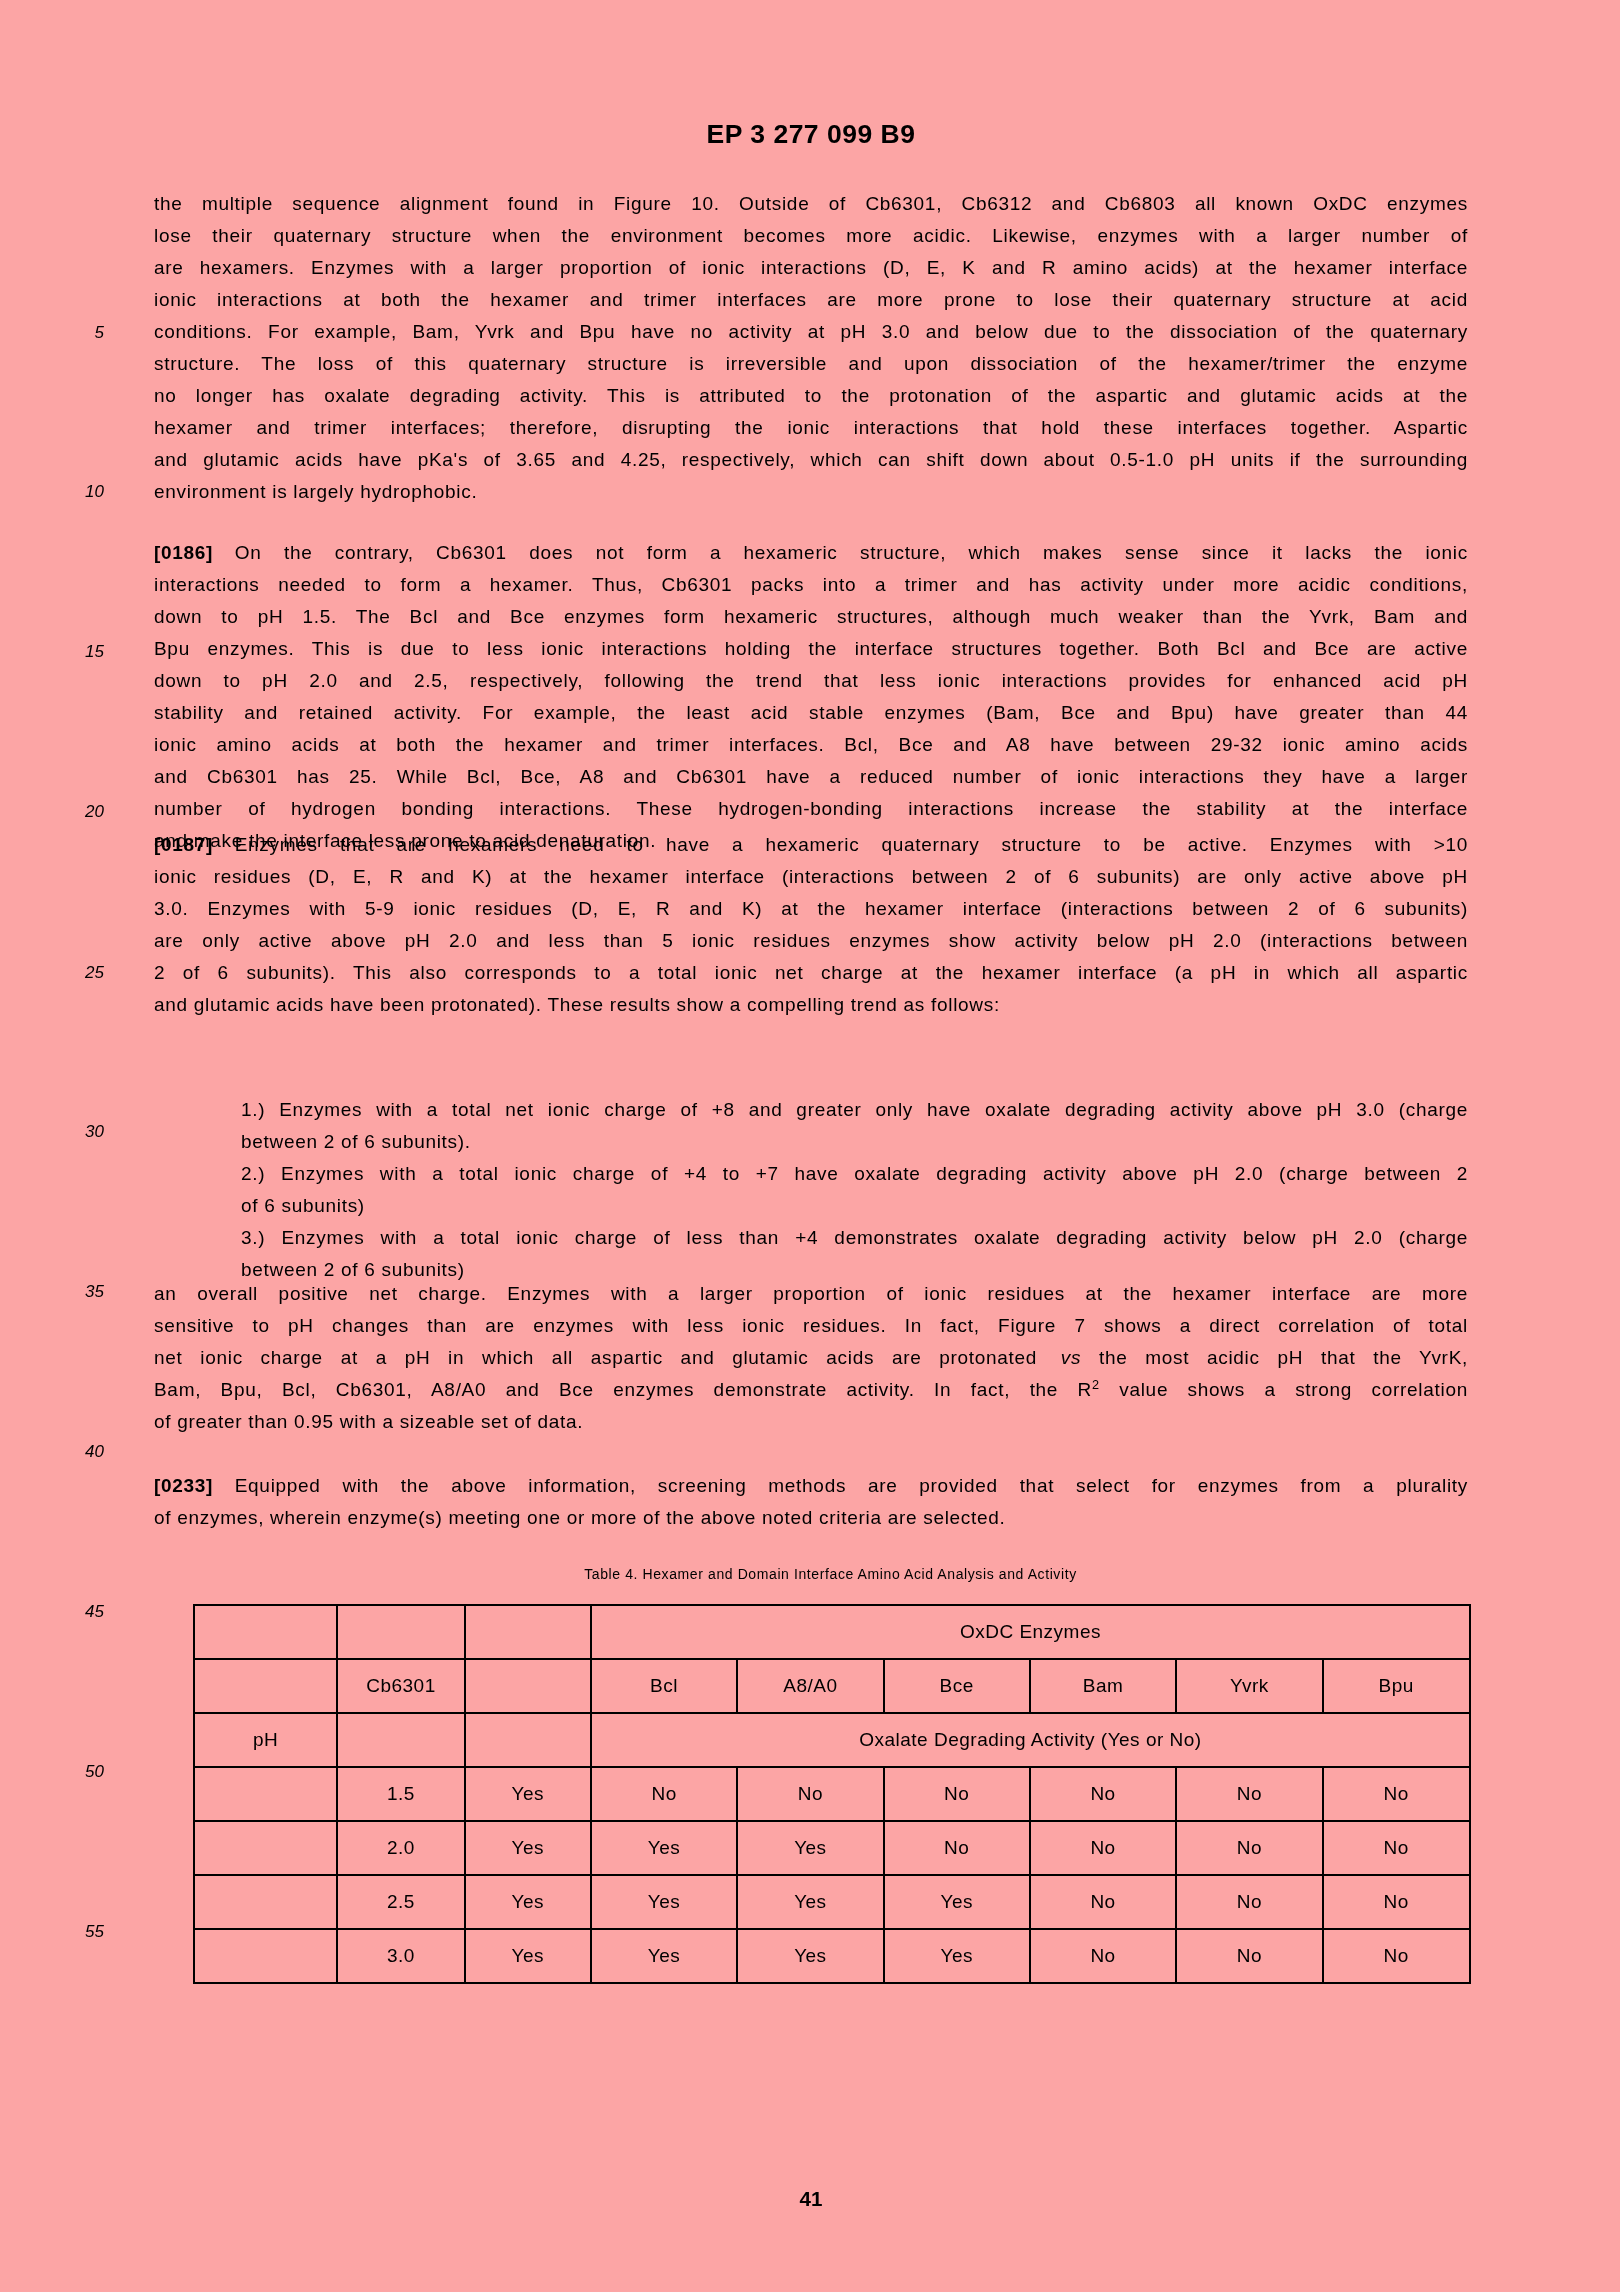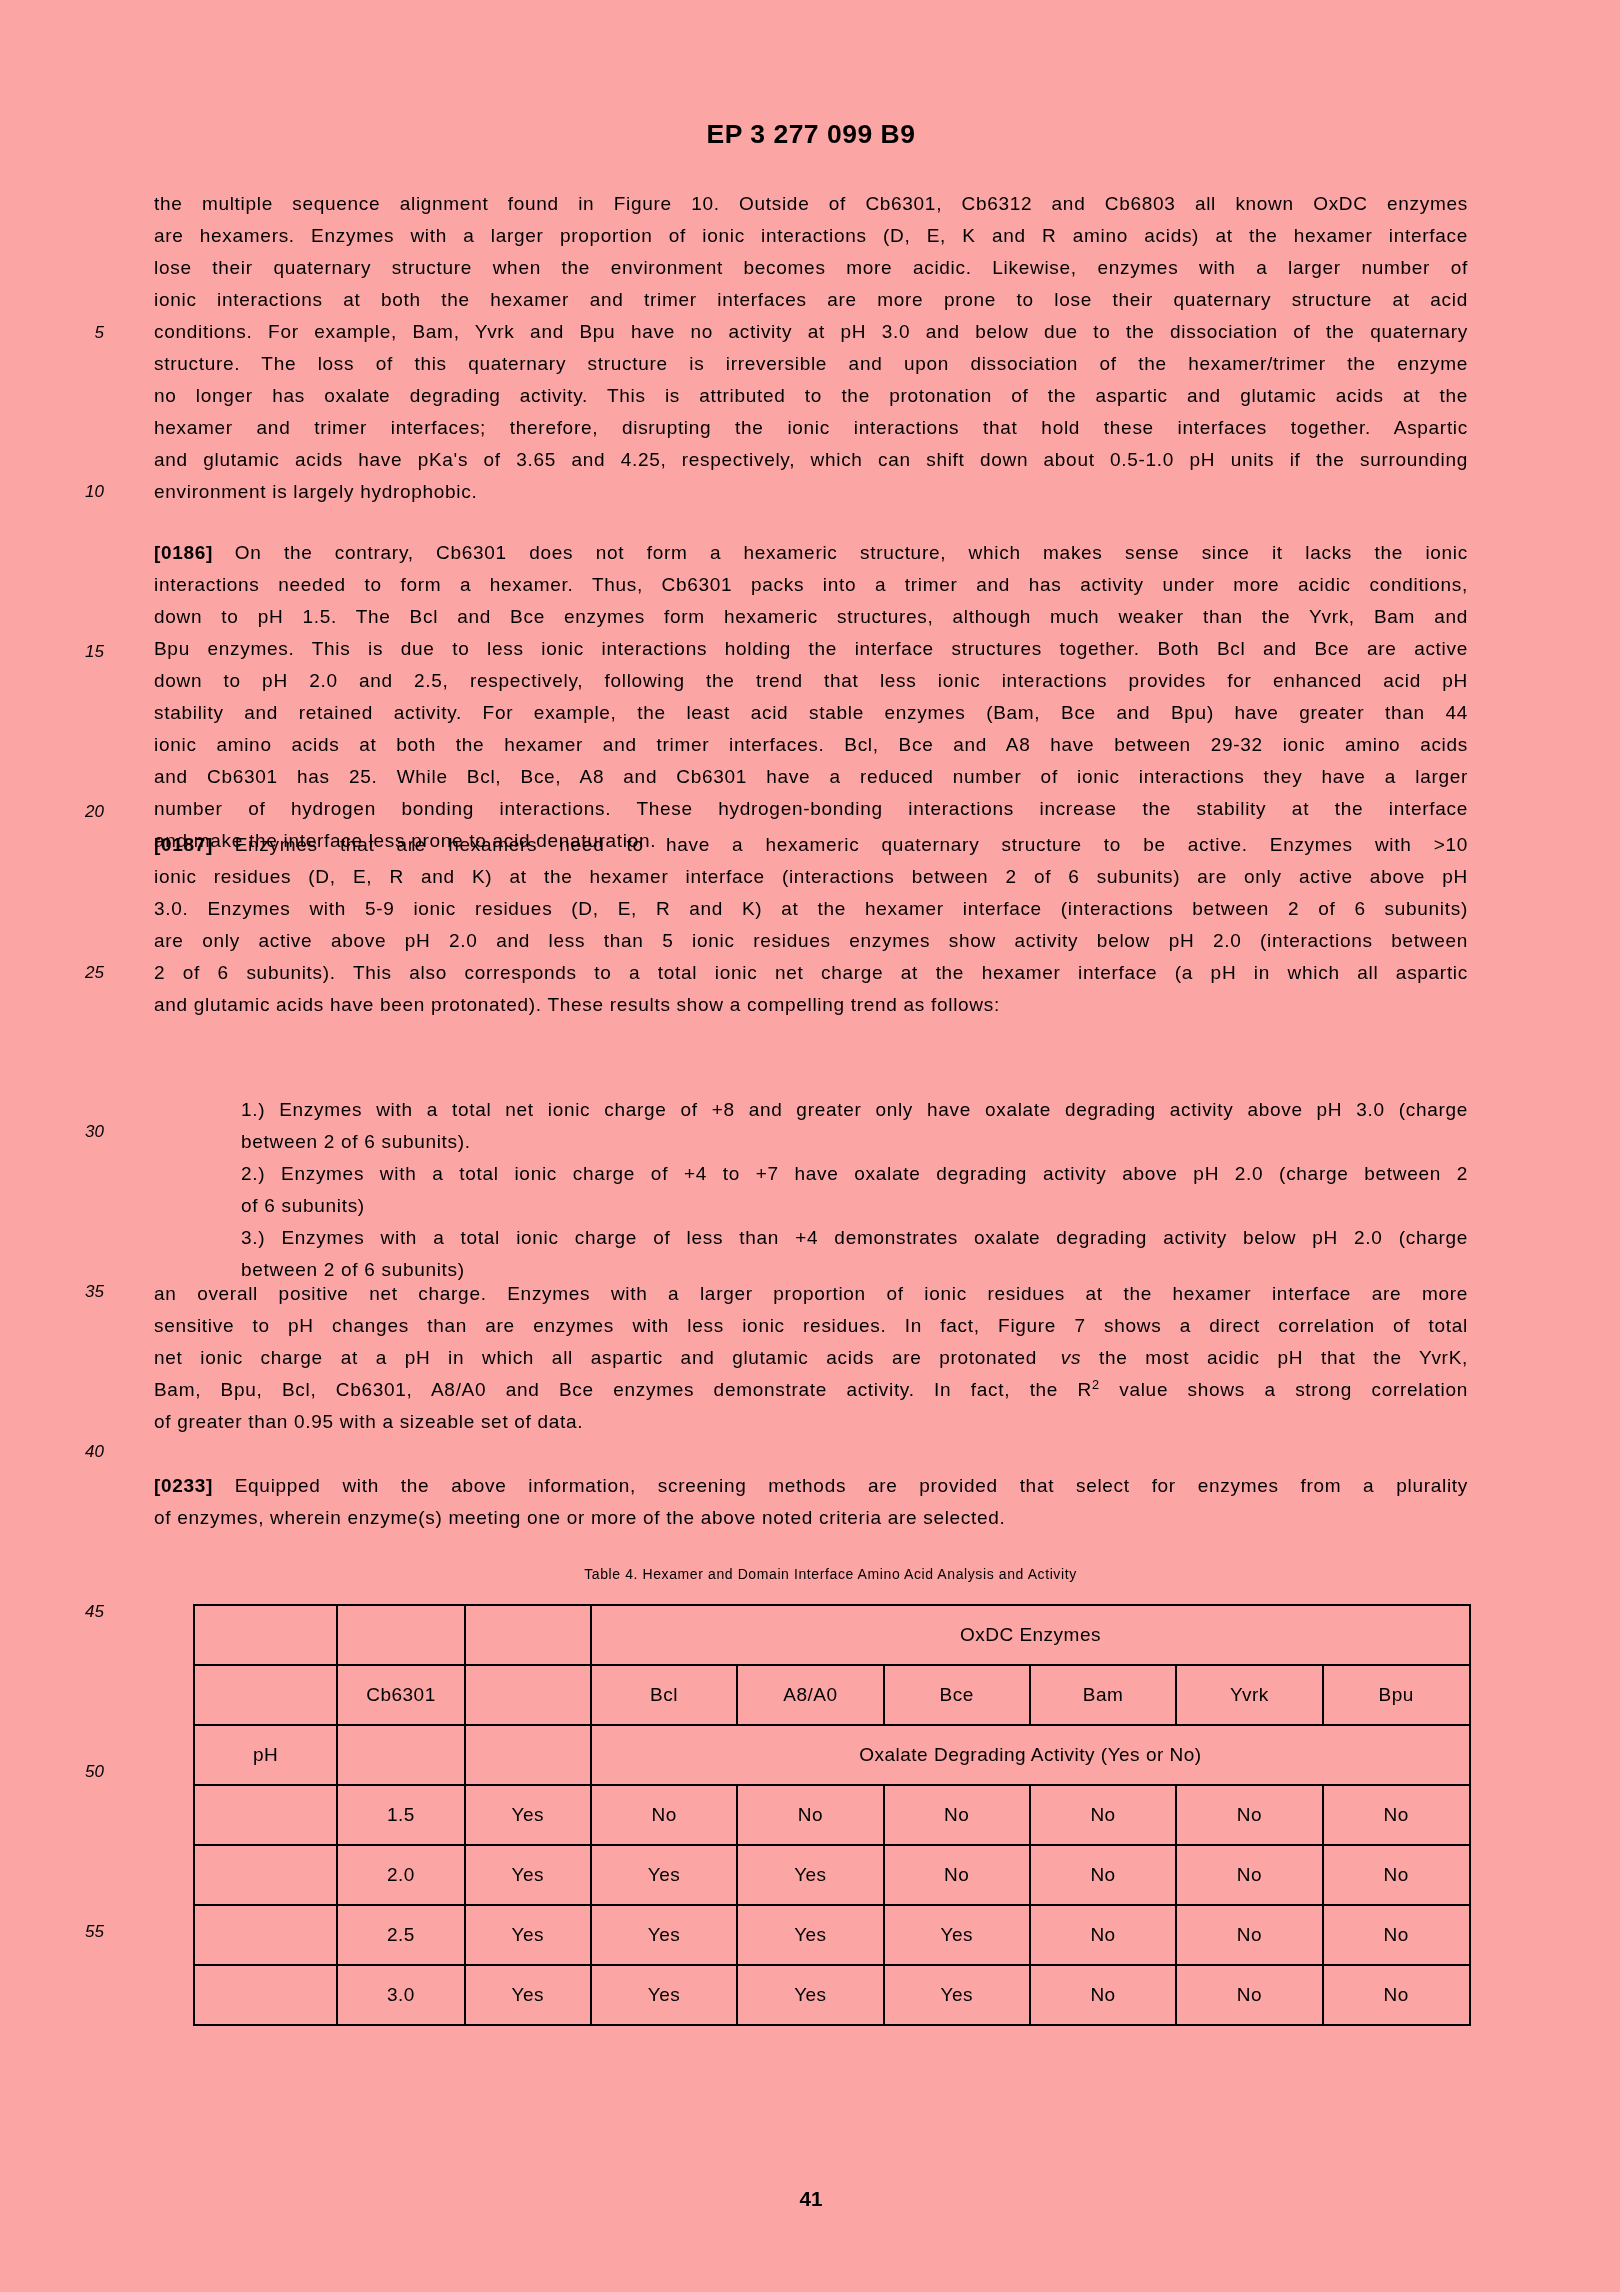--- a/index.html
+++ b/index.html
@@ -37,21 +37,21 @@
   table.t4 {
     position:absolute; top:1604px; left:193px;
     border-collapse:collapse; table-layout:fixed; width:1278px;
   }
   table.t4 td {
     border:2px solid #000; border-top-width:2.9px; border-bottom-width:2.9px;
     text-align:center; vertical-align:middle;
     font-size:19px; letter-spacing:0.5px; padding:0;
     overflow:hidden;
   }
-  table.t4 tr { height:60px; }
+  table.t4 tr { height:54px; }
   .pagenum {
     position:absolute; top:2187px; left:154px; width:1314px;
     text-align:center; font-weight:bold; font-size:20.6px;
   }
 </style>
 </head>
 <body>
 
 <div class="page">
 
@@ -64,22 +64,22 @@
   <div class="linenum" style="top:957px">25</div>
   <div class="linenum" style="top:1116px">30</div>
   <div class="linenum" style="top:1276px">35</div>
   <div class="linenum" style="top:1436px">40</div>
   <div class="linenum" style="top:1596px">45</div>
   <div class="linenum" style="top:1756px">50</div>
   <div class="linenum" style="top:1916px">55</div>
 
   <div class="block" style="top:188px">
     <div class="ln">the multiple sequence alignment found in Figure 10. Outside of Cb6301, Cb6312 and Cb6803 all known OxDC enzymes</div>
+    <div class="ln">lose their quaternary structure when the environment becomes more acidic. Likewise, enzymes with a larger number of</div>
     <div class="ln">are hexamers. Enzymes with a larger proportion of ionic interactions (D, E, K and R amino acids) at the hexamer interface</div>
-    <div class="ln">lose their quaternary structure when the environment becomes more acidic. Likewise, enzymes with a larger number of</div>
     <div class="ln">ionic interactions at both the hexamer and trimer interfaces are more prone to lose their quaternary structure at acid</div>
     <div class="ln">conditions. For example, Bam, Yvrk and Bpu have no activity at pH 3.0 and below due to the dissociation of the quaternary</div>
     <div class="ln">structure. The loss of this quaternary structure is irreversible and upon dissociation of the hexamer/trimer the enzyme</div>
     <div class="ln">no longer has oxalate degrading activity. This is attributed to the protonation of the aspartic and glutamic acids at the</div>
     <div class="ln">hexamer and trimer interfaces; therefore, disrupting the ionic interactions that hold these interfaces together. Aspartic</div>
     <div class="ln">and glutamic acids have pKa's of 3.65 and 4.25, respectively, which can shift down about 0.5-1.0 pH units if the surrounding</div>
     <div class="ln last">environment is largely hydrophobic.</div>
   </div>
 
   <div class="block" style="top:537px">

